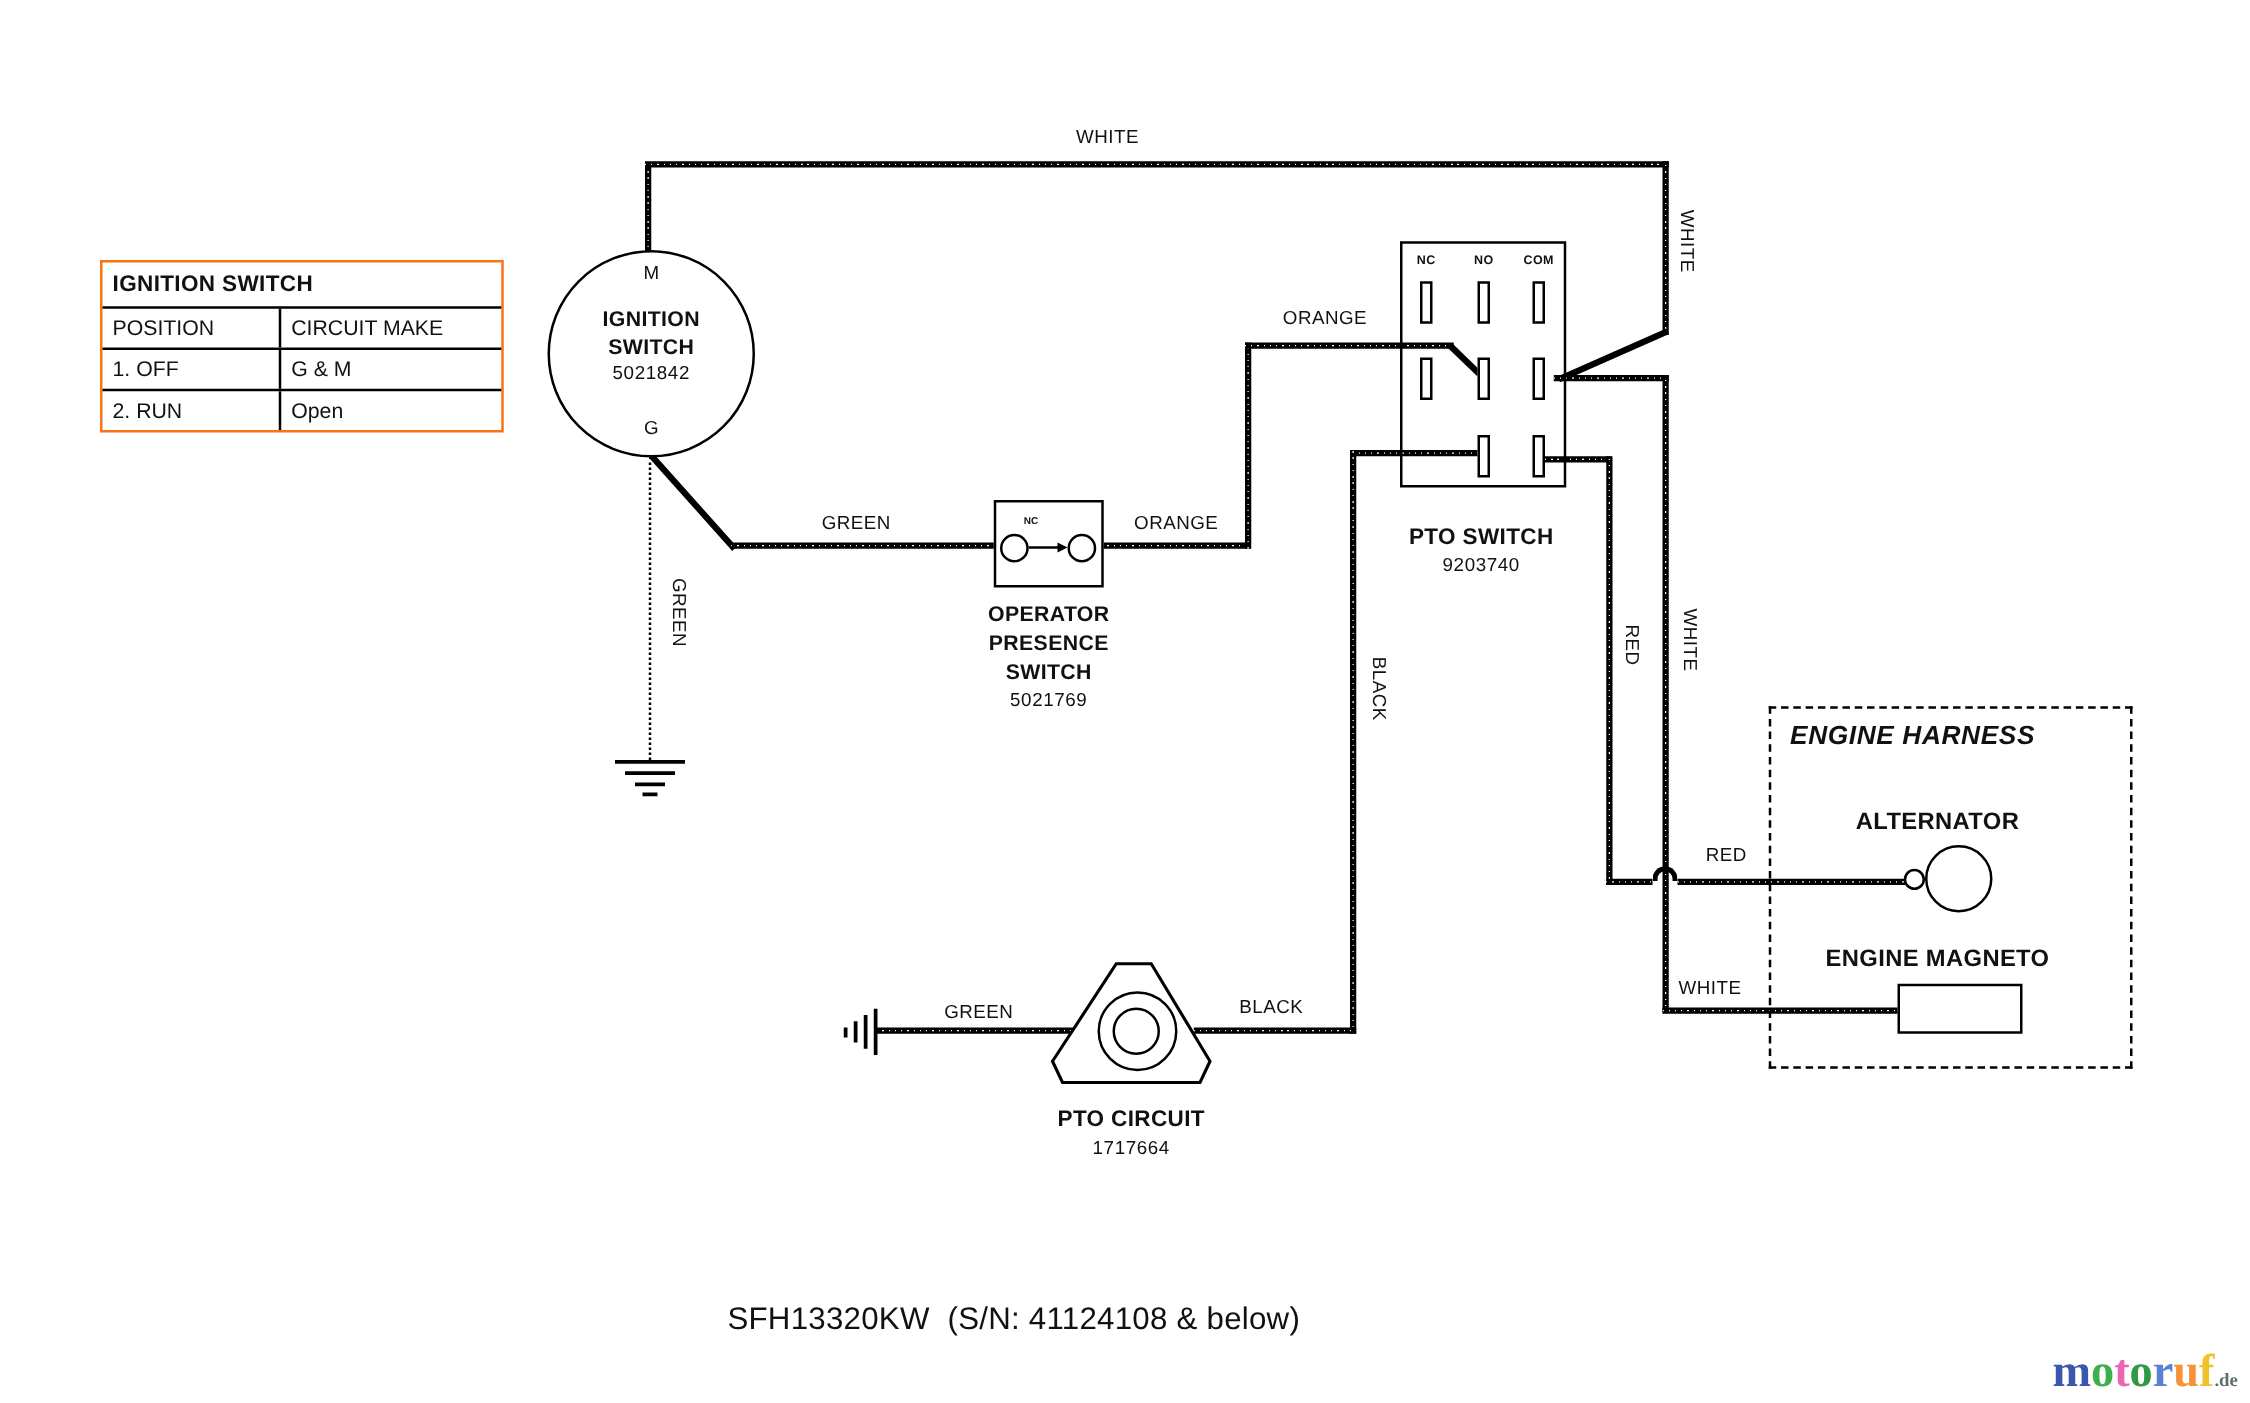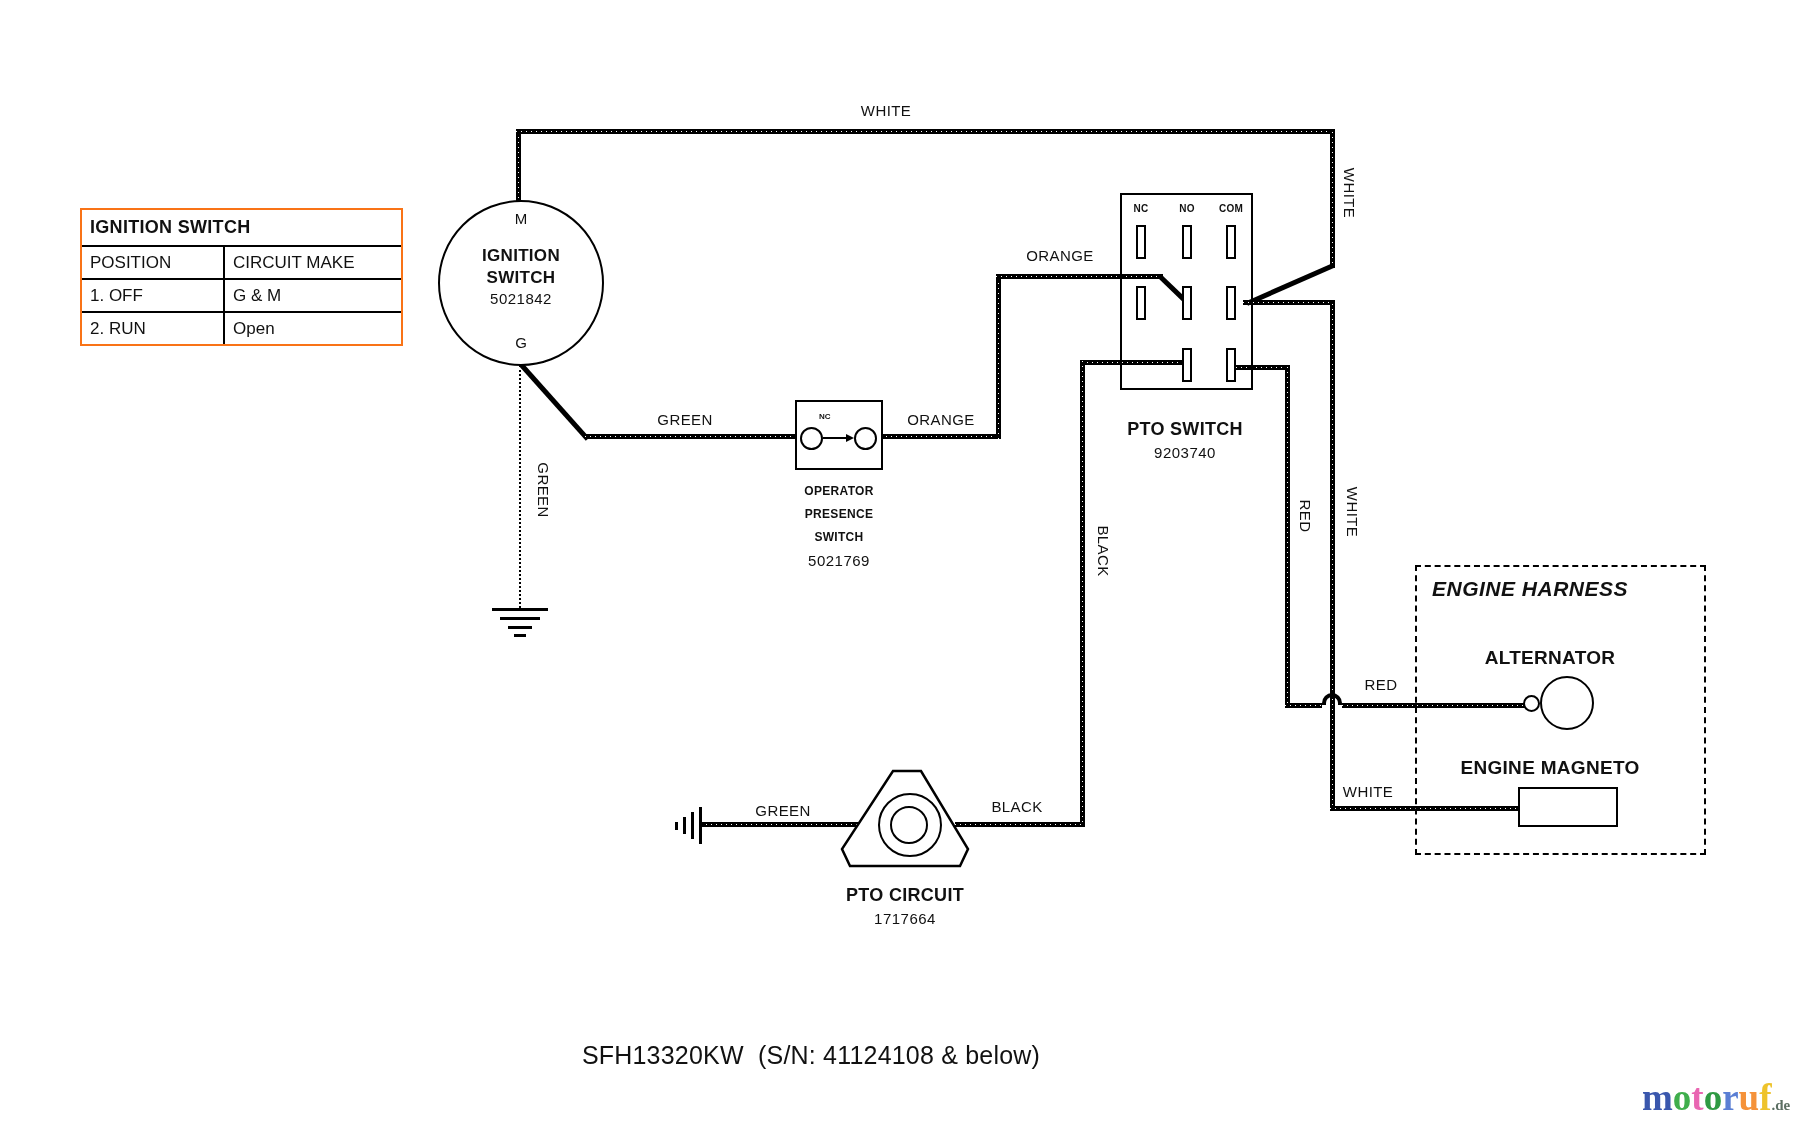--- a/index.html
+++ b/index.html
@@ -13,21 +13,21 @@
       background-image:repeating-linear-gradient(0deg,#fff 0 1px,transparent 1px 5px);
       background-size:1px 100%;background-position:2px 0;background-repeat:repeat-y;}
   .wd{position:absolute;height:5px;background:#000;transform-origin:left center;}
   .thin{position:absolute;width:0;border-left:2px dotted #000;}
   .gbar{position:absolute;background:#000;}
   
   .lbl{position:absolute;font-size:15px;letter-spacing:.4px;white-space:nowrap;
        transform:translate(-50%,-50%);background:#fff;padding:0 2px;}
   .vert{transform:translate(-50%,-50%) rotate(90deg);}
   .cblock{position:absolute;text-align:center;transform:translateX(-50%);line-height:23px;}
-  .cname{font-weight:bold;font-size:12px;letter-spacing:.3px;}
+  .cname{font-weight:bold;font-size:17px;letter-spacing:.3px;}
   .cpart{font-size:15px;letter-spacing:.5px;}
   
   .box{position:absolute;border:2px solid #000;box-sizing:border-box;}
   .pin{position:absolute;width:10px;height:34px;border:2px solid #000;background:#fff;box-sizing:border-box;}
   .pinlbl{position:absolute;font-size:10px;font-weight:bold;transform:translateX(-50%);letter-spacing:.3px;}
   .circ{position:absolute;border:2px solid #000;border-radius:50%;background:#fff;box-sizing:border-box;}
   
   #igtable{position:absolute;left:80px;top:208px;width:323px;border:2px solid #f97316;box-sizing:border-box;background:#fff;}
   #igtable .trow{display:flex;border-top:2px solid #000;}
   #igtable .trow:first-child{border-top:none;}

